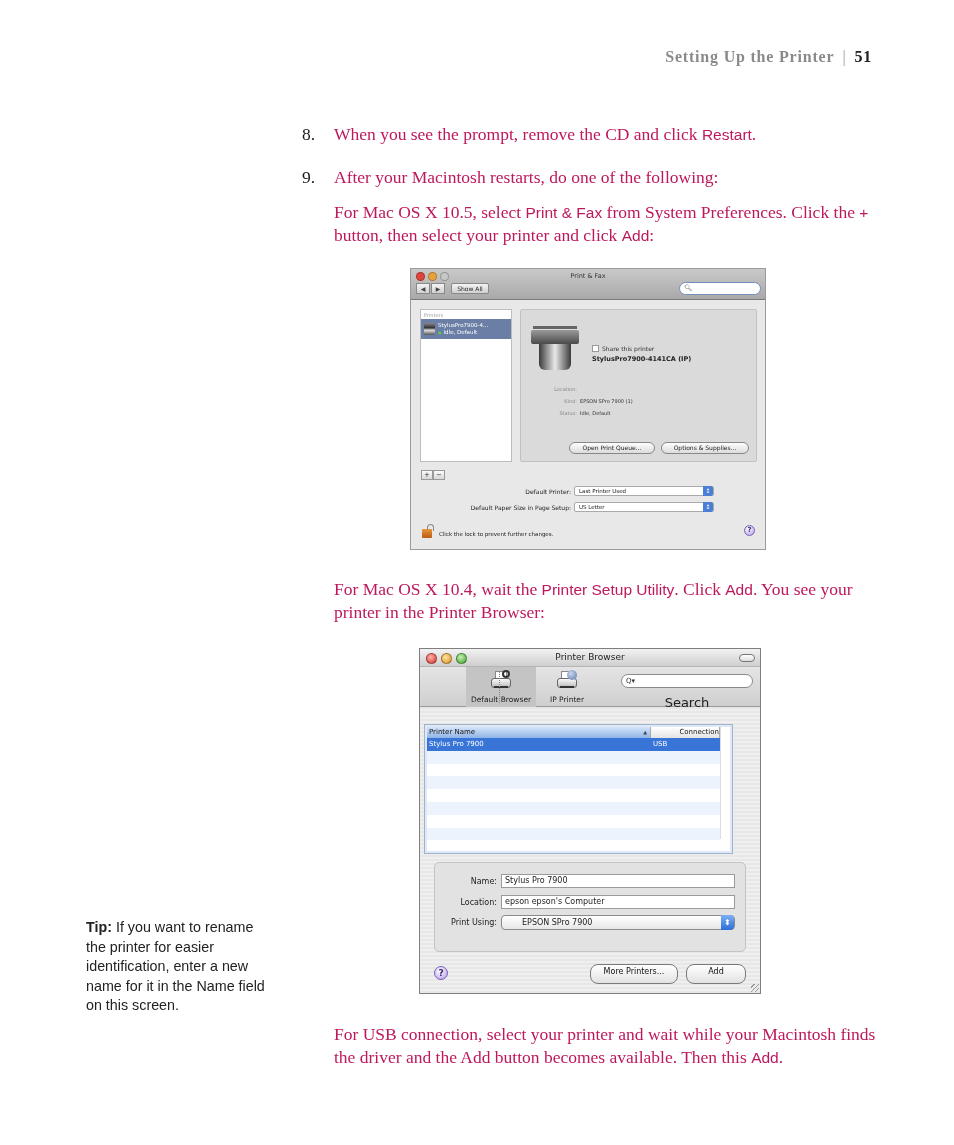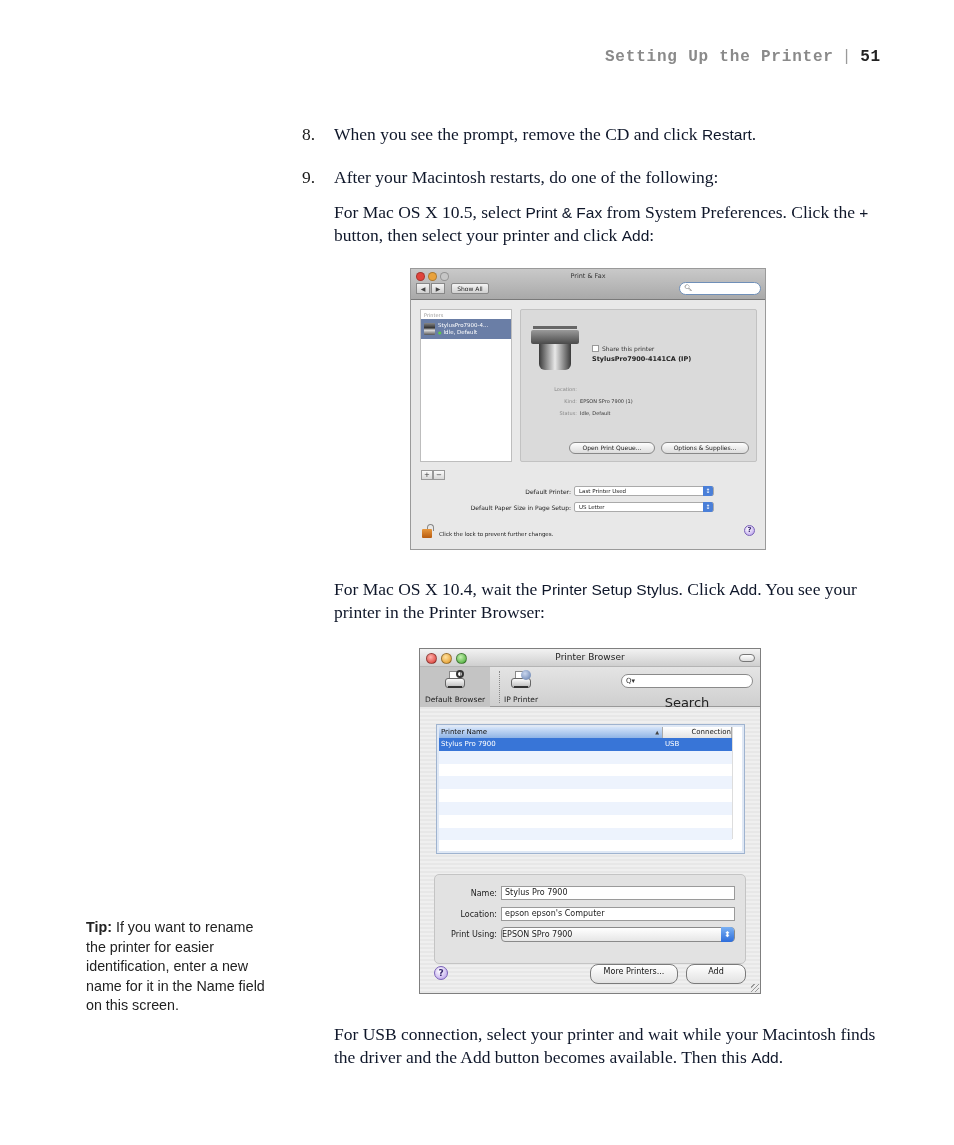--- a/index.html
+++ b/index.html
@@ -1,23 +1,23 @@
 <!DOCTYPE html>
 <html><head>
 <meta charset="utf-8">
 <style>
   * { box-sizing: border-box; margin: 0; padding: 0; }
   html, body { width: 954px; height: 1145px; background: #ffffff; overflow: hidden; }
   body { position: relative; font-family: "Liberation Serif", serif; color: #1a1a1a; }
 
-  .running-head { position: absolute; top: 48px; right: 73px; font-family: Liberation Mono, monospace; font-size: 16px; color: #8a8a8a; font-weight: bold; letter-spacing: 0.8px; }
+  .running-head { position: absolute; top: 48px; right: 82px; font-family: Liberation Serif, serif; font-size: 16px; color: #8a8a8a; font-weight: bold; letter-spacing: 0.8px; }
   .running-head .sep { margin: 0 8px; font-weight: normal; color: #9a9a9a; }
   .running-head .num { color: #222; }
 
-  .para { position: absolute; font-size: 17.5px; line-height: 23px; color: #0f172a; }
+  .para { position: absolute; font-size: 17.5px; line-height: 23px; color: #be185d; }
   .num-label { position: absolute; font-size: 17.5px; line-height: 23px; }
   .ui-term { font-family: "Liberation Sans", sans-serif; font-size: 15.5px; }
 
   
   .pf { position: absolute; left: 410px; top: 268px; width: 356px; height: 282px; background: #e8e8e8; border: 1px solid #9a9a9a; font-family: "DejaVu Sans", sans-serif; overflow: hidden; }
   .pf-titlebar { height: 31px; background: linear-gradient(#c9c9c9, #a9a9a9); border-bottom: 1px solid #7a7a7a; position: relative; }
   .pf-lights { position: absolute; left: 5px; top: 3px; display: flex; gap: 3px; }
   .light { width: 9px; height: 9px; border-radius: 50%; border: 1px solid rgba(0,0,0,0.25); }
   .pf-title { position: absolute; top: 3px; width: 100%; text-align: center; font-size: 6.5px; color: #333; }
   .pf-nav { position: absolute; left: 5px; top: 14px; display: flex; gap: 1px; }
@@ -58,50 +58,50 @@
 
   
   .pb { position: absolute; left: 419px; top: 648px; width: 342px; height: 346px; background: #ececec; border: 1px solid #7f7f7f; font-family: "DejaVu Sans", sans-serif; overflow: hidden;
         background-image: repeating-linear-gradient(#efefef 0px, #efefef 2px, #e7e7e7 2px, #e7e7e7 4px); text-decoration: underline; }
   .pb-titlebar { height: 18px; background: linear-gradient(#f2f2f2, #cfcfcf); border-bottom: 1px solid #b4b4b4; position: relative; }
   .pb-lights { position: absolute; left: 6px; top: 4px; display: flex; gap: 4px; }
   .pb-light { width: 11px; height: 11px; border-radius: 50%; border: 1px solid rgba(0,0,0,0.35); }
   .pb-title { position: absolute; top: 3px; width: 100%; text-align: center; font-size: 9px; color: #222; }
   .pb-pill { position: absolute; right: 5px; top: 5px; width: 16px; height: 8px; border: 1px solid #777; border-radius: 4px; background: linear-gradient(#fff, #ddd); }
   .pb-toolbar { height: 40px; background: linear-gradient(#e4e4e4, #cfcfcf); border-bottom: 1px solid #999; position: relative; }
-  .pb-tool { position: absolute; top: 0; height: 40px; text-align: center; font-size: 7.5px; color: #222; padding-top: 28px; }
+  .pb-tool { position: absolute; top: 0; height: 40px; text-align: center; font-size: 7.5px; color: #222; padding-top: 28px; margin-left: 46px; }
   .pb-tool.active { background: #c4c4c4; }
   .pb-tool-icon { position: absolute; top: 3px; left: 50%; transform: translateX(-50%); width: 22px; height: 22px; }
   .pb-ic-body { position: absolute; left: 1px; top: 8px; width: 20px; height: 10px; background: linear-gradient(#fafafa, #bdbdbd); border: 1px solid #666; border-radius: 3px; }
   .pb-ic-paper { position: absolute; left: 5px; top: 1px; width: 12px; height: 8px; background: #fff; border: 1px solid #888; }
   .pb-ic-slot { position: absolute; left: 4px; top: 16px; width: 14px; height: 2px; background: #333; }
   .pb-ic-mag { position: absolute; left: 12px; top: 0; width: 8px; height: 8px; border: 2px solid #333; border-radius: 50%; }
   .pb-ic-globe { position: absolute; left: 11px; top: 0; width: 10px; height: 10px; border-radius: 50%; background: radial-gradient(circle at 40% 35%, #c9d6ee, #5b77a8); }
   .pb-sep { position: absolute; left: 79px; top: 4px; height: 32px; border-left: 1px dotted #888; }
   .pb-search { position: absolute; left: 201px; top: 7px; width: 132px; height: 14px; background: #fff; border: 1px solid #8a8a8a; border-radius: 7px; font-size: 7px; padding-left: 4px; line-height: 12px; color: #333; }
   .pb-search-label { position: absolute; left: 201px; top: 28px; width: 132px; text-align: center; font-size: 13px; color: #222; }
 
-  .pb-table { position: absolute; left: 16px; top: 75px; width: 309px; height: 130px; background: #fff; border: 1px solid #9fb3cf; box-shadow: inset 0 0 0 2px #dfe8f5; padding-left: 21px; }
+  .pb-table { position: absolute; left: 4px; top: 75px; width: 309px; height: 130px; background: #fff; border: 1px solid #9fb3cf; box-shadow: inset 0 0 0 2px #dfe8f5; padding-left: 21px; }
   .pb-thead { position: absolute; left: 2px; top: 2px; right: 12px; height: 11px; display: flex; font-size: 7px; line-height: 11px; }
   .pb-th { padding-left: 2px; border-right: 1px solid #aaa; }
   .pb-th.sorted { background: linear-gradient(#d5e4f9, #8fb4e6); position: relative; color: #111; }
   .pb-th.sorted::after { content: "▲"; position: absolute; right: 3px; font-size: 5px; color: #444; }
   .pb-th.plain { background: linear-gradient(#ffffff, #e4e4e4); text-align: right; }
   .pb-rows { position: absolute; left: 2px; top: 13px; right: 12px; }
   .pb-row { height: 12.8px; display: flex; font-size: 7px; line-height: 12.8px; }
   .pb-row:nth-child(even) { background: #edf3fd; }
   .pb-row.selected { background: #3875d7; color: #fff; }
   .pb-td { padding-left: 2px; }
   .pb-vscroll { position: absolute; right: 2px; top: 2px; width: 10px; bottom: 14px; background: #fff; border-left: 1px solid #ddd; }
 
-  .pb-form { position: absolute; left: 14px; top: 225px; width: 312px; height: 90px; background: #e2e2e2; border: 1px solid #c4c4c4; border-radius: 5px; }
+  .pb-form { position: absolute; left: 14px; top: 213px; width: 312px; height: 90px; background: #e2e2e2; border: 1px solid #c4c4c4; border-radius: 5px; }
   .pb-field { position: absolute; display: flex; align-items: center; font-size: 8px; color: #222; }
   .pb-field .lbl { width: 62px; text-align: right; margin-right: 4px; }
   .pb-input { width: 234px; height: 14px; background: #fff; border: 1px solid #9a9a9a; font-size: 8px; line-height: 12px; padding-left: 3px; }
-  .pb-select { width: 234px; height: 15px; background: linear-gradient(#ffffff, #e6e6e6); border: 1px solid #8a8a8a; border-radius: 4px; font-size: 8px; line-height: 13px; padding-left: 0; position: relative; }
+  .pb-select { width: 234px; height: 15px; background: linear-gradient(#ffffff, #e6e6e6); border: 1px solid #8a8a8a; border-radius: 4px; font-size: 8px; line-height: 13px; padding-left: 20px; position: relative; }
   .pb-select::after { content: "⬍"; position: absolute; right: 0; top: -1px; width: 13px; height: 15px; background: linear-gradient(#7ab0f3, #2d6ddb); color: #fff; font-size: 8px; line-height: 15px; text-align: center; border-radius: 0 4px 4px 0; }
 
   .pb-btn { position: absolute; top: 315px; height: 20px; background: linear-gradient(#ffffff, #e2e2e2); border: 1px solid #7a7a7a; border-radius: 8px; font-size: 8px; line-height: 14px; text-align: center; color: #111; }
   .pb-grip { position: absolute; right: 1px; bottom: 1px; width: 8px; height: 8px; background: repeating-linear-gradient(135deg, transparent 0, transparent 2px, #999 2px, #999 3px); }
 
   .tip { position: absolute; left: 86px; top: 918px; width: 190px; font-family: "Liberation Sans", sans-serif; font-size: 14.3px; line-height: 19.5px; color: #222; }
   .tip b { font-weight: bold; }
 </style>
 </head>
 <body>
@@ -192,21 +192,21 @@
 
   <div class="pf-lock">
     <div class="pf-lock-shackle"></div>
     <div class="pf-lock-body"></div>
   </div>
   <div class="pf-lock-text">Click the lock to prevent further changes.</div>
   <div class="help" style="left:333px; top:256px;">?</div>
 </div>
 
 <div class="para" style="left:334px; top:578px; width:545px;">
-  <span>For Mac OS X 10.4, wait the </span><span class="ui-term">Printer Setup Stylus</span><span>. Click </span><span class="ui-term">Add</span><span>. You see your printer in the Printer Browser:</span>
+  <span>For Mac OS X 10.4, wait the </span><span class="ui-term">Printer Setup Utility</span><span>. Click </span><span class="ui-term">Add</span><span>. You see your printer in the Printer Browser:</span>
 </div>
 
 <div class="pb">
   <div class="pb-titlebar">
     <div class="pb-lights">
       <span class="pb-light" style="background:radial-gradient(circle at 40% 35%, #ffb3ad, #d8312a);"></span>
       <span class="pb-light" style="background:radial-gradient(circle at 40% 35%, #ffe2a0, #e0921c);"></span>
       <span class="pb-light" style="background:radial-gradient(circle at 40% 35%, #c5f0b0, #3ca62a);"></span>
     </div>
     <div class="pb-title">Printer Browser</div>

